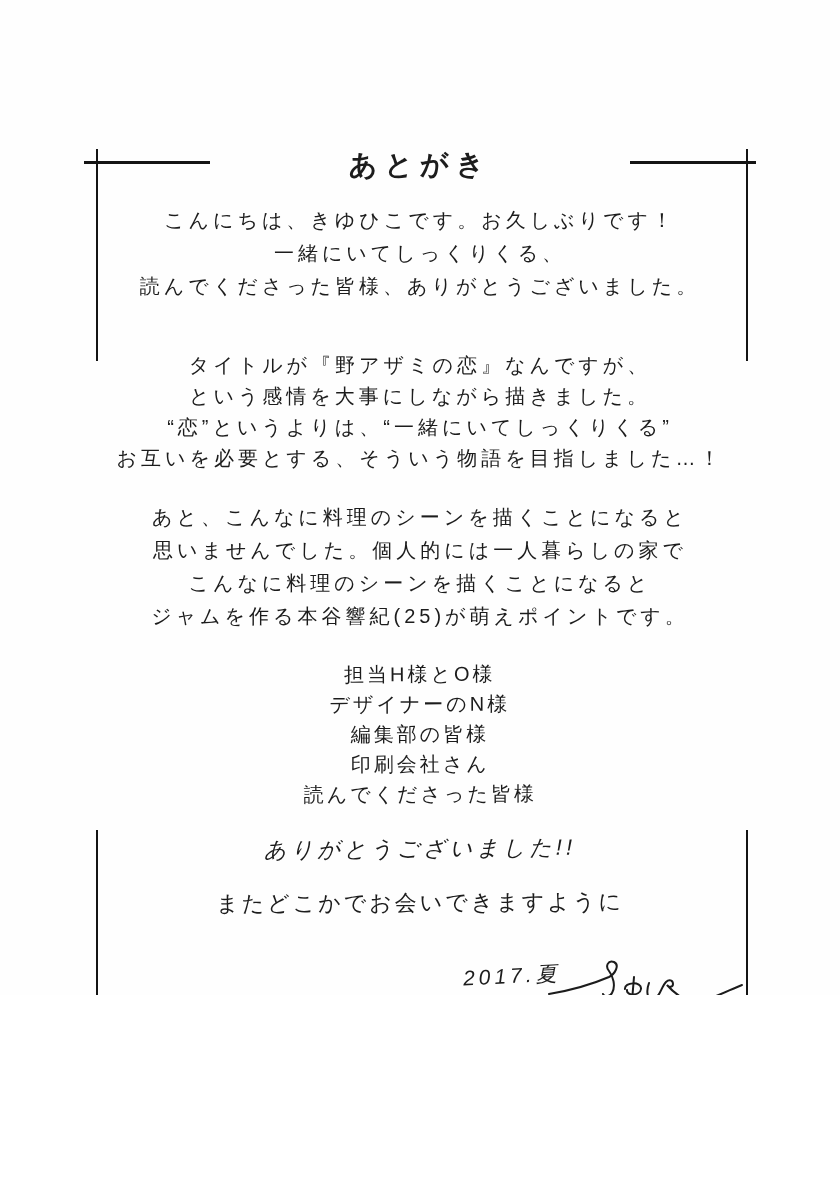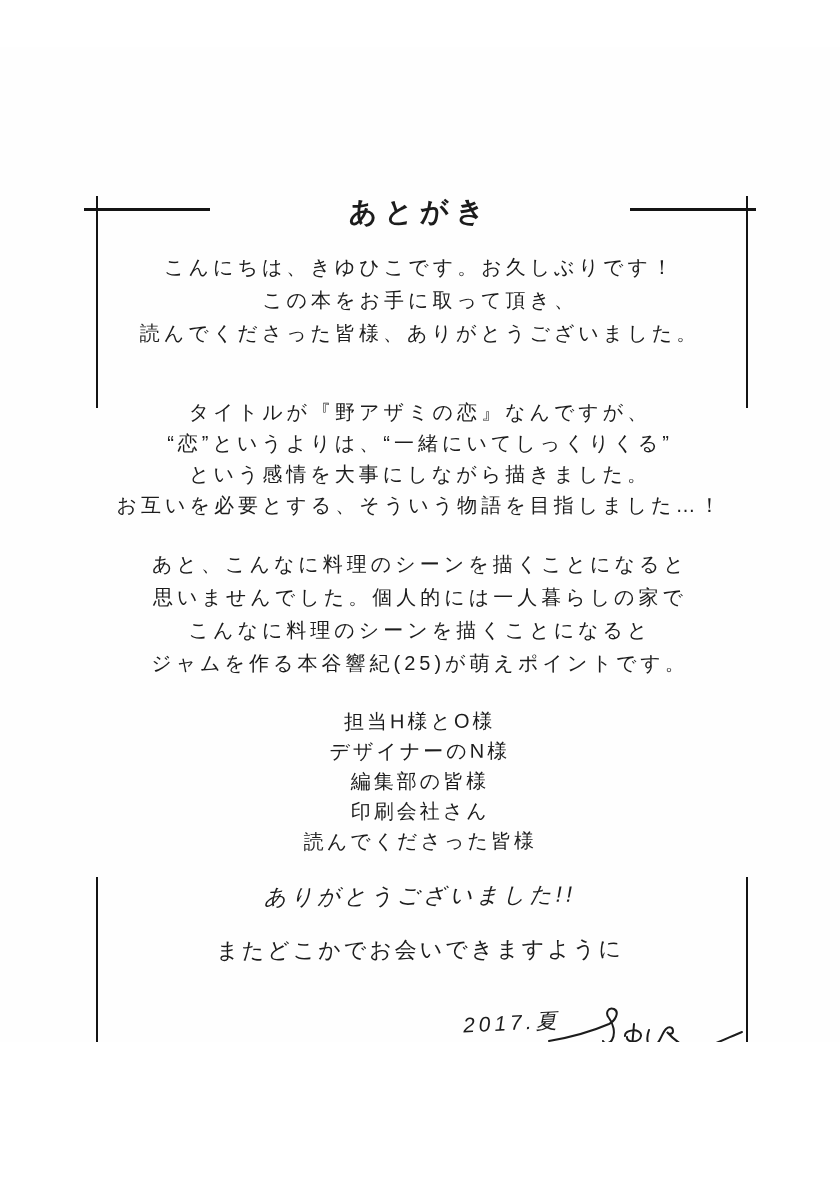--- a/index.html
+++ b/index.html
@@ -8,21 +8,20 @@
     background: #ffffff;
   }
   .page {
     position: relative;
     width: 840px;
     height: 995px;
     background: #fefefe;
     overflow: hidden;
     font-family: "Liberation Sans", "DejaVu Sans", sans-serif;
     color: #1c1c1c;
-    margin-top: 47px;
   }
   
   .mark { position: absolute; background: #141414; }
   .mark.h { height: 3px; width: 126px; }
   .mark.v { width: 2px; height: 212px; }
   .m-tl-h { left: 84px;  top: 161px; }
   .m-tr-h { left: 630px; top: 161px; }
   .m-bl-h { left: 84px;  top: 1027px; }
   .m-br-h { left: 630px; top: 1027px; }
   .m-tl-v { left: 96px;  top: 149px; }
@@ -97,28 +96,28 @@
   <div class="mark v m-tr-v"></div>
   <div class="mark h m-bl-h"></div>
   <div class="mark v m-bl-v"></div>
   <div class="mark h m-br-h"></div>
   <div class="mark v m-br-v"></div>
 
   <div class="block title">あとがき</div>
 
   <div class="block para para-1">
     <div class="line">こんにちは、きゆひこです。お久しぶりです！</div>
-    <div class="line">この本をお手に取って頂き、</div>
+    <div class="line">一緒にいてしっくりくる、</div>
     <div class="line">読んでくださった皆様、ありがとうございました。</div>
   </div>
 
   <div class="block para para-2">
     <div class="line">タイトルが『野アザミの恋』なんですが、</div>
+    <div class="line">という感情を大事にしながら描きました。</div>
     <div class="line">“恋”というよりは、“一緒にいてしっくりくる”</div>
-    <div class="line">という感情を大事にしながら描きました。</div>
     <div class="line">お互いを必要とする、そういう物語を目指しました…！</div>
   </div>
 
   <div class="block para para-3">
     <div class="line">あと、こんなに料理のシーンを描くことになると</div>
     <div class="line">思いませんでした。個人的には一人暮らしの家で</div>
     <div class="line">こんなに料理のシーンを描くことになると</div>
     <div class="line">ジャムを作る本谷響紀(25)が萌えポイントです。</div>
   </div>
 

